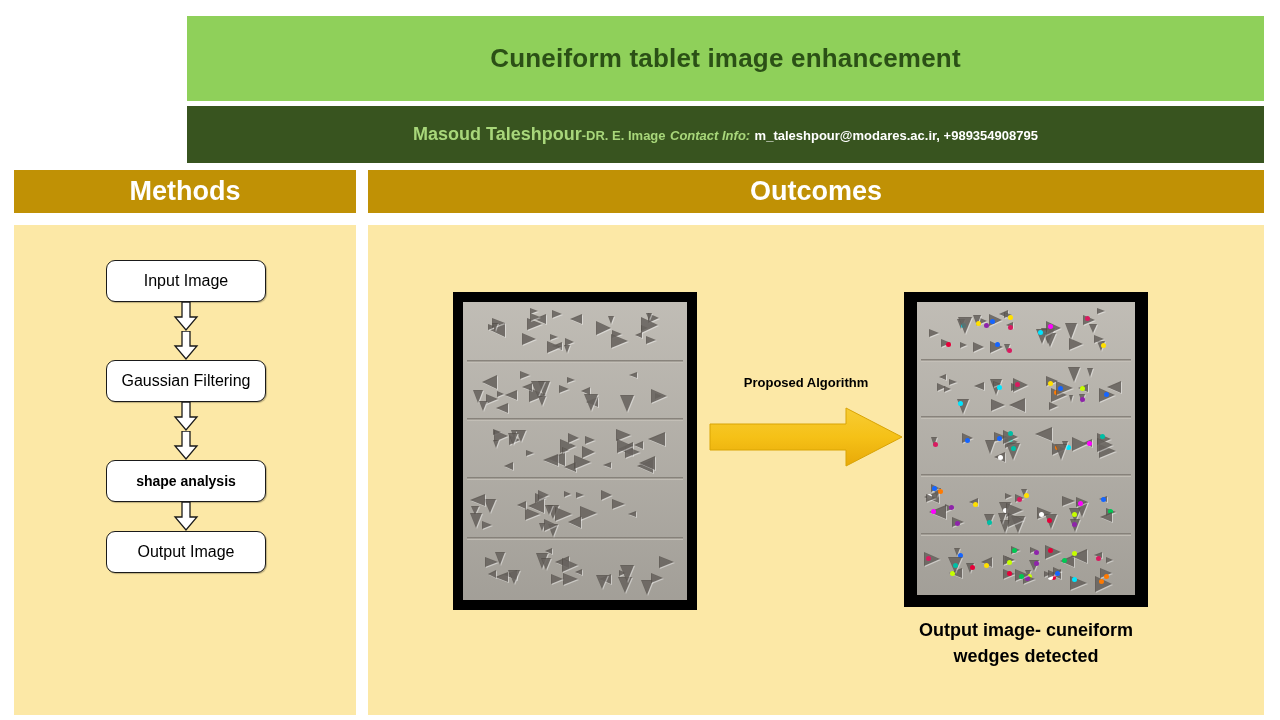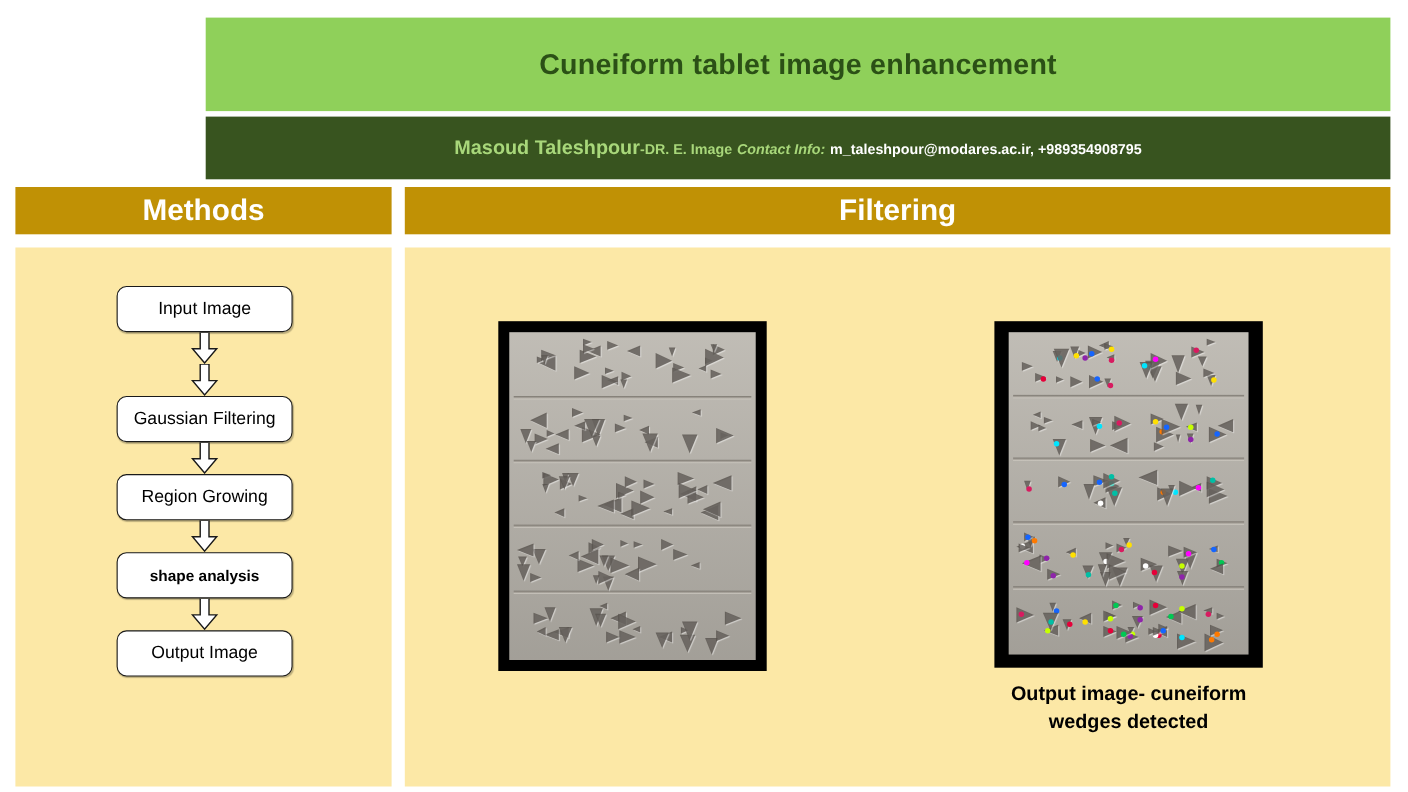--- a/index.html
+++ b/index.html
@@ -280,23 +280,20 @@
 
     <div class="flow-step">
       <span>Gaussian Filtering</span>
     </div>
     <div class="flow-arrow">
       <svg width="26" height="29" viewBox="0 0 26 29">
         <polygon points="9,0 17,0 17,15 24,15 13,28 2,15 9,15" fill="#ffffff" stroke="#1a1a1a" stroke-width="1.3"></polygon>
       </svg>
     </div>
 
-    <div class="flow-step">
-      <span>Region Growing</span>
-    </div>
     <div class="flow-arrow">
       <svg width="26" height="29" viewBox="0 0 26 29">
         <polygon points="9,0 17,0 17,15 24,15 13,28 2,15 9,15" fill="#ffffff" stroke="#1a1a1a" stroke-width="1.3"></polygon>
       </svg>
     </div>
 
     <div class="flow-step compact">
       <span>shape analysis</span>
     </div>
     <div class="flow-arrow">
@@ -305,21 +302,21 @@
       </svg>
     </div>
 
     <div class="flow-step">
       <span>Output Image</span>
     </div>
   </div>
 </div>
 
 <div class="section-header" id="outcomes-header">
-  <span>Filtering</span>
+  <span>Outcomes</span>
 </div>
 
 <div class="panel" id="outcomes-panel">
 
   <div id="input-figure">
     <div class="tablet-frame">
       <div class="tablet-inner" id="tablet-in">
           <div class="ruling" style="top: 57.7094px;"></div>
           <div class="ruling" style="top: 116.124px;"></div>
           <div class="ruling" style="top: 174.814px;"></div>
@@ -441,20 +438,33 @@
           <div class="wedge" style="border-width: 6.10589px 0px 6.10589px 13.5686px; border-color: transparent transparent transparent rgba(85, 80, 74, 0.78); left: 119.4px; top: 143.943px; filter: drop-shadow(rgba(255, 255, 255, 0.55) 1px 1px 0.5px);"></div>
           <div class="wedge" style="border-width: 8.80165px 3.69669px 0px; border-color: rgba(85, 80, 74, 0.78) transparent transparent; left: 29.5203px; top: 138.257px; filter: drop-shadow(rgba(255, 255, 255, 0.55) 1px 1px 0.5px);"></div>
           <div class="wedge" style="border-width: 8.1738px 3.43299px 0px; border-color: rgba(85, 80, 74, 0.78) transparent transparent; left: 29.1212px; top: 21.3695px; filter: drop-shadow(rgba(255, 255, 255, 0.55) 1px 1px 0.5px);"></div>
           <div class="wedge" style="border-width: 7.1069px 0px 7.1069px 15.7931px; border-color: transparent transparent transparent rgba(85, 80, 74, 0.78); left: 133.326px; top: 19.262px; filter: drop-shadow(rgba(255, 255, 255, 0.55) 1px 1px 0.5px);"></div>
           <div class="wedge" style="border-width: 12.138px 5.09796px 0px; border-color: rgba(85, 80, 74, 0.78) transparent transparent; left: 45.1101px; top: 130.659px; filter: drop-shadow(rgba(255, 255, 255, 0.55) 1px 1px 0.5px);"></div>
           <div class="wedge" style="border-width: 17.6128px 7.39737px 0px; border-color: rgba(85, 80, 74, 0.78) transparent transparent; left: 157.078px; top: 262.934px; filter: drop-shadow(rgba(255, 255, 255, 0.55) 1px 1px 0.5px);"></div>
         </div>
     </div>
   </div>
 
+  <div id="algo-group">
+    <div id="algo-label">Proposed Algorithm</div>
+    <svg id="algo-arrow" viewBox="0 0 196 62">
+      <defs>
+        <linearGradient id="argrad" x1="0" y1="0" x2="0" y2="1">
+          <stop offset="0%" stop-color="#f7cc34"></stop>
+          <stop offset="50%" stop-color="#f5c117"></stop>
+          <stop offset="100%" stop-color="#e8a908"></stop>
+        </linearGradient>
+      </defs>
+      <polygon points="2,18 138,18 138,2 194,31 138,60 138,44 2,44" fill="url(#argrad)" stroke="#d9a404" stroke-width="1"></polygon>
+    </svg>
+  </div>
 
   <div id="output-figure">
     <div class="tablet-frame out">
       <div class="tablet-inner out" id="tablet-out">
           <div class="ruling" style="top: 56.7094px;"></div>
           <div class="ruling" style="top: 114.124px;"></div>
           <div class="ruling" style="top: 171.814px;"></div>
           <div class="ruling" style="top: 230.762px;"></div>
           <div class="wedge" style="border-width: 5.77678px 12.8373px 5.77678px 0px; border-color: transparent rgba(85, 80, 74, 0.78) transparent transparent; left: 132.031px; top: 267.451px; filter: drop-shadow(rgba(255, 255, 255, 0.55) 1px 1px 0.5px);"></div>
           <div class="dot" style="background: rgb(230, 0, 57); left: 134.277px; top: 272.649px;"></div>

